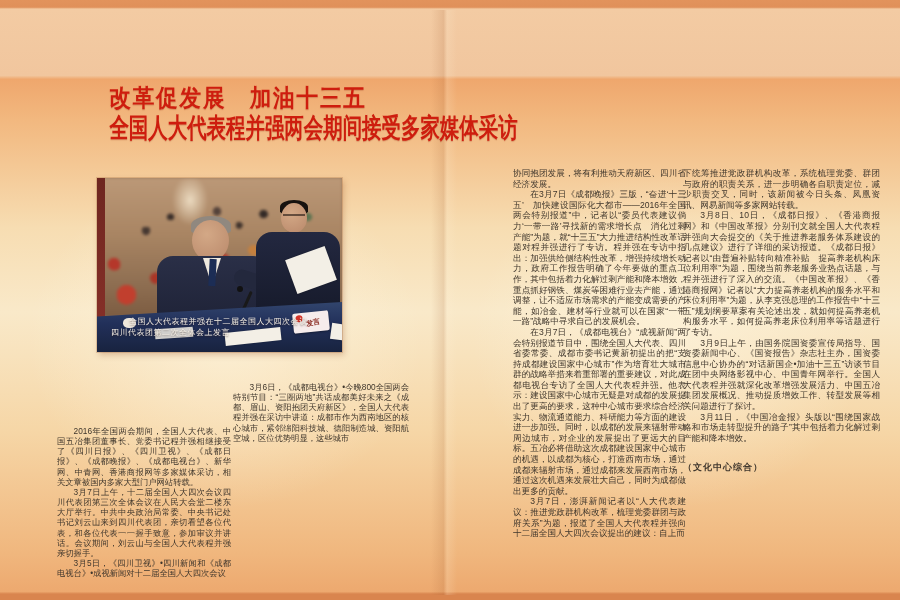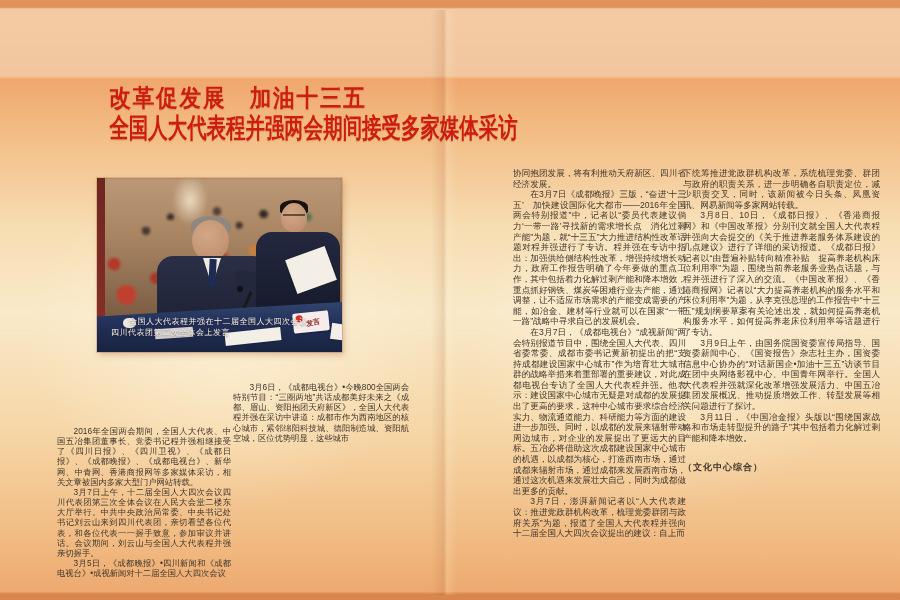--- a/index.html
+++ b/index.html
@@ -135,21 +135,21 @@
 
     <div class="caption">
       <div class="c1">全国人大代表程并强在十二届全国人大四次会议</div>
       <div class="c2">四川代表团第二次全体会上发言</div>
     </div>
   </div>
 
   <div class="col lcol l1c">
     <p class="ind">2016年全国两会期间，全国人大代表、中国五冶集团董事长、党委书记程并强相继接受了《四川日报》、《四川卫视》、《成都日报》、《成都晚报》、《成都电视台》、新华网、中青网、香港商报网等多家媒体采访，相关文章被国内多家大型门户网站转载。</p>
     <p class="ind">3月7日上午，十二届全国人大四次会议四川代表团第三次全体会议在人民大会堂二楼东大厅举行。中共中央政治局常委、中央书记处书记刘云山来到四川代表团，亲切看望各位代表，和各位代表一一握手致意，参加审议并讲话。会议期间，刘云山与全国人大代表程并强亲切握手。</p>
-    <p class="ind">3月5日，《成都晚报》•四川新闻和《成都电视台》•成视新闻对十二届全国人大四次会议</p>
+    <p class="ind">3月5日，《四川卫视》•四川新闻和《成都电视台》•成视新闻对十二届全国人大四次会议</p>
   </div>
 
   <div class="col lcol l2c">
     <p class="ind">3月6日，《成都电视台》•今晚800全国两会特别节目：“三圈两地”共话成都美好未来之《成都、眉山、资阳抱团天府新区》，全国人大代表程并强在采访中讲道：成都市作为西南地区的核心城市，紧邻绵阳科技城、德阳制造城、资阳航空城，区位优势明显，这些城市</p>
   </div>
 
   <div class="col rcol r1c">
     <p>协同抱团发展，将有利推动天府新区、四川省经济发展。</p>
     <p class="ind">在3月7日《成都晚报》三版，“奋进‘十三五’　加快建设国际化大都市——2016年全国两会特别报道”中，记者以“委员代表建议倘力‘一带一路’寻找新的需求增长点　消化过剩产能”为题，就“十三五”大力推进结构性改革话题对程并强进行了专访。程并强在专访中指出：加强供给侧结构性改革，增强持续增长动力，政府工作报告明确了今年要做的重点工作，其中包括着力化解过剩产能和降本增效，重点抓好钢铁、煤炭等困难行业去产能，通过调整，让不适应市场需求的产能变成需要的产能，如冶金、建材等行业就可以在国家“一带一路”战略中寻求自己的发展机会。</p>
     <p class="ind">在3月7日，《成都电视台》“成视新闻”两会特别报道节目中，围绕全国人大代表、四川省委常委、成都市委书记黄新初提出的把“支持成都建设国家中心城市”作为培育壮大城市群的战略举措来着重部署的重要建议，对此成都电视台专访了全国人大代表程并强。他表示：建设国家中心城市无疑是对成都的发展提出了更高的要求，这种中心城市要求综合经济实力、物流通道能力、科研能力等方面的建设进一步加强。同时，以成都的发展来辐射带动周边城市，对企业的发展提出了更远大的目标。五冶必将借助这次成都建设国家中心城市的机遇，以成都为核心，打造西南市场，通过成都来辐射市场，通过成都来发展西南市场，通过这次机遇来发展壮大自己，同时为成都做出更多的贡献。</p>

